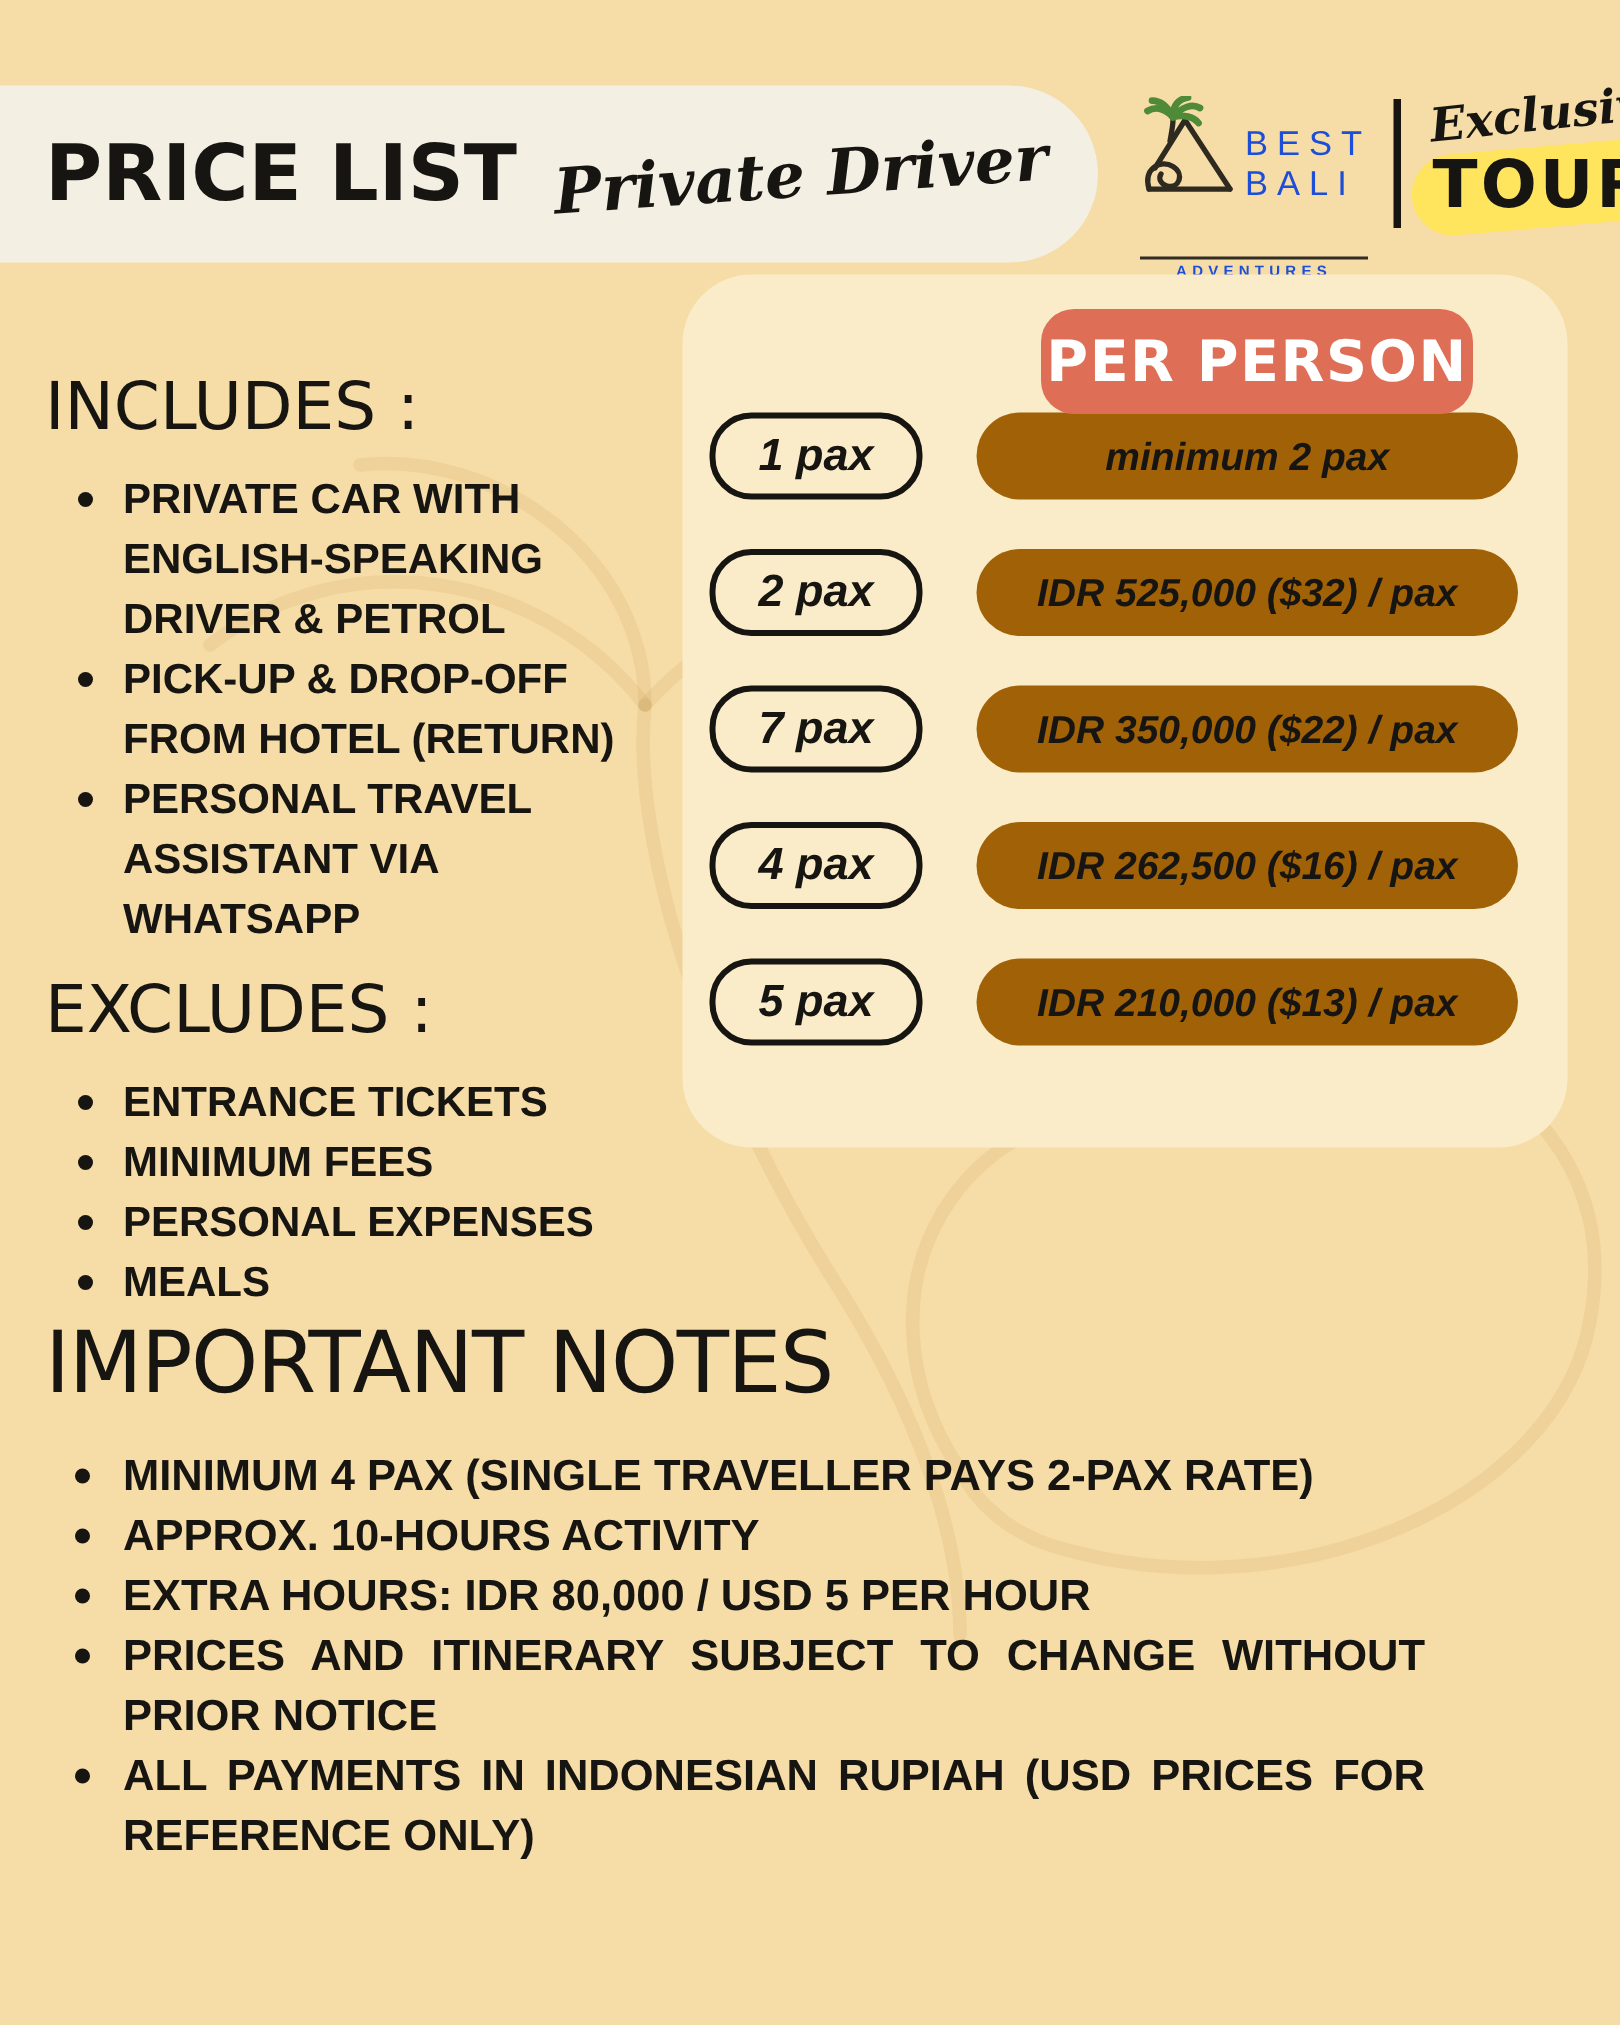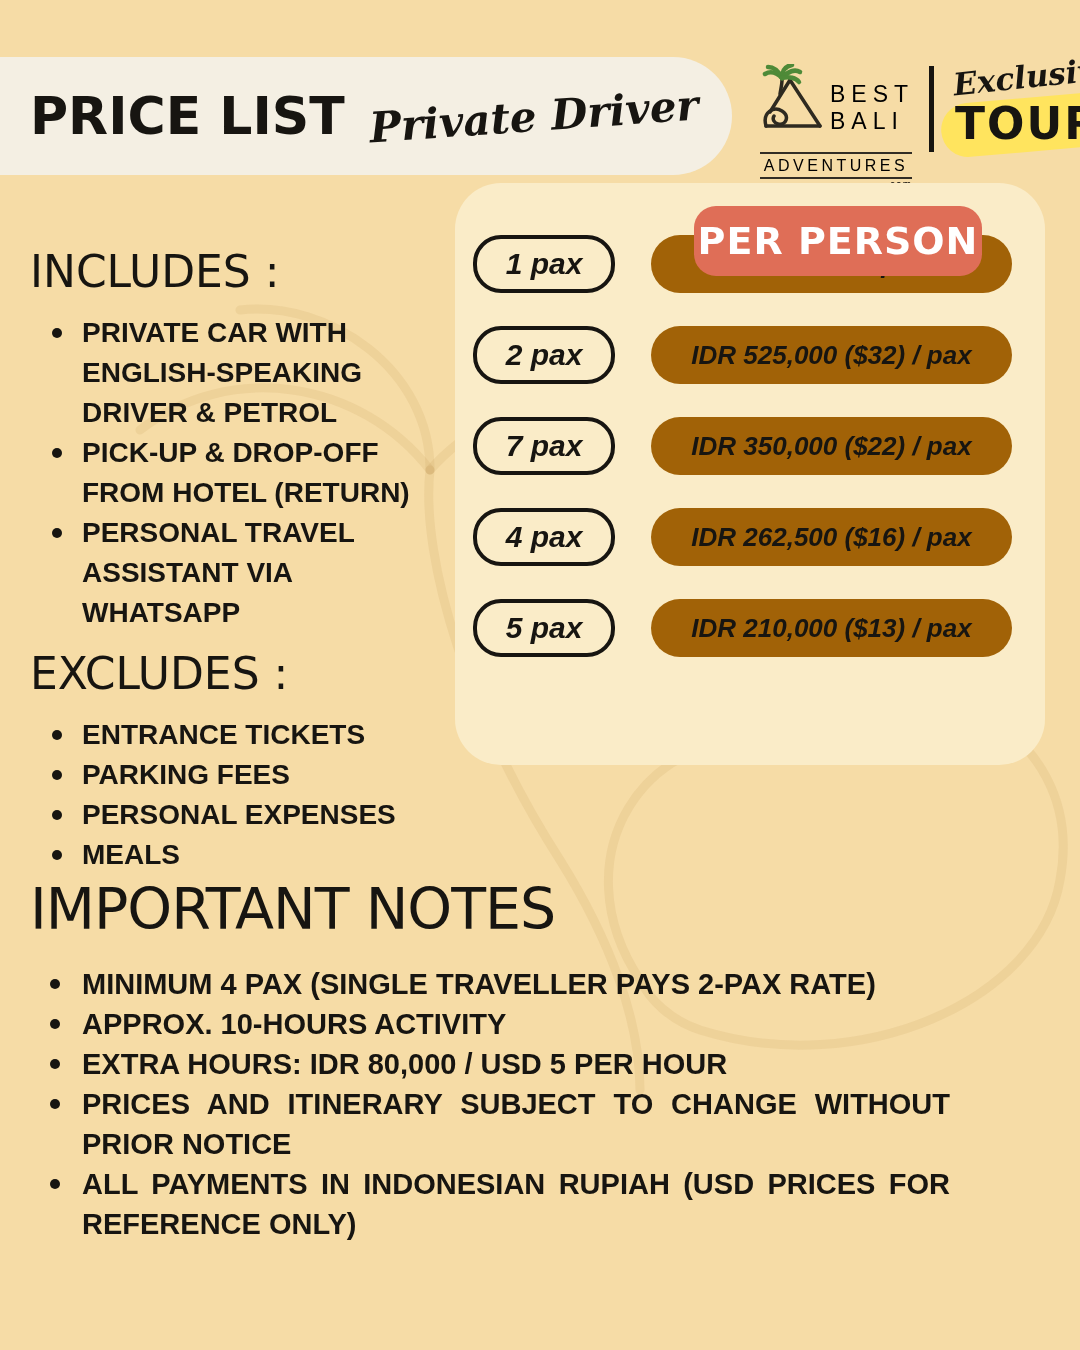--- a/index.html
+++ b/index.html
@@ -22,26 +22,26 @@
     font-family:"DejaVu Sans", sans-serif; font-weight:900; font-size:52px;
     letter-spacing:0; white-space:nowrap;
   }
   .subtitle {
     font-family:"DejaVu Serif", serif; font-style:italic; font-weight:700;
     font-size:42px; margin-left:24px; transform:rotate(-4deg); white-space:nowrap;
   }
 
   
   .brand { position:absolute; left:760px; top:64px; display:flex; align-items:flex-start; }
-  .logo-block { display:flex; flex-direction:column; color:#000000; }
+  .logo-block { display:flex; flex-direction:column; color:#1d4ed8; }
   .logo-top { display:flex; align-items:center; }
   .logo-names { margin-left:4px; }
   .logo-name-line { font-size:23px; letter-spacing:6px; line-height:27px; font-weight:400; }
   .logo-adv {
-    margin-top:0; padding:3px 0 2px; font-size:16px; letter-spacing:3.5px; font-weight:400;
+    margin-top:18px; padding:3px 0 2px; font-size:10px; letter-spacing:3.5px; font-weight:700;
     border-top:2px solid #322D24; border-bottom:2px solid #322D24; text-align:center; width:152px;
   }
   .logo-com { font-size:10px; letter-spacing:1px; text-align:right; width:152px; }
   .brand-divider { width:5px; height:86px; background:#171511; margin:2px 15px 0; }
   .exclusive-block { position:relative; width:160px; height:92px; }
   .exclusive-script {
     position:absolute; left:4px; top:-6px; font-family:"DejaVu Serif", serif;
     font-style:italic; font-weight:700; font-size:31px; transform:rotate(-6deg); white-space:nowrap;
   }
   .tour-blob {
@@ -61,21 +61,21 @@
     content:""; position:absolute; left:22px; top:15px; width:10px; height:10px;
     border-radius:50%; background:#171511;
   }
   .includes { position:absolute; left:30px; top:246px; width:404px; }
   .excludes { position:absolute; left:30px; top:648px; width:460px; }
 
   
   .panel {
     position:absolute; left:455px; top:183px; width:590px; height:582px;
     background:#FAECC8; border-radius:46px; box-sizing:border-box;
-    padding:52px 0 0 18px; display:flex; flex-direction:column; gap:33px;
+    padding:92px 0 0 18px; display:flex; flex-direction:column; gap:33px;
   }
   .per-person {
     position:absolute; left:239px; top:23px; width:288px; height:70px;
     background:#DF6E57; border-radius:22px; color:#FFFFFF;
     display:flex; align-items:center; justify-content:center;
     font-family:"DejaVu Sans", sans-serif; font-weight:900; font-size:38px; letter-spacing:1px;
   }
   .price-row { display:flex; gap:36px;font-style:italic; }
   .pax-box {
     width:142px; height:58px; box-sizing:border-box; flex:none;
@@ -161,21 +161,21 @@
       <li>PRIVATE CAR WITH ENGLISH-SPEAKING DRIVER &amp; PETROL</li>
       <li>PICK-UP &amp; DROP-OFF FROM HOTEL (RETURN)</li>
       <li>PERSONAL TRAVEL ASSISTANT VIA WHATSAPP</li>
     </ul>
   </section>
 
   <section class="excludes">
     <h2 class="section-heading" style="margin:0;">EXCLUDES :</h2>
     <ul class="bullet-list">
       <li>ENTRANCE TICKETS</li>
-      <li>PARKING FEES</li>
+      <li>MINIMUM FEES</li>
       <li>PERSONAL EXPENSES</li>
       <li>MEALS</li>
     </ul>
   </section>
 
   <section class="panel">
     <div class="per-person">PER PERSON</div>
 
     <div class="price-row">
       <div class="pax-box">1 pax</div>

